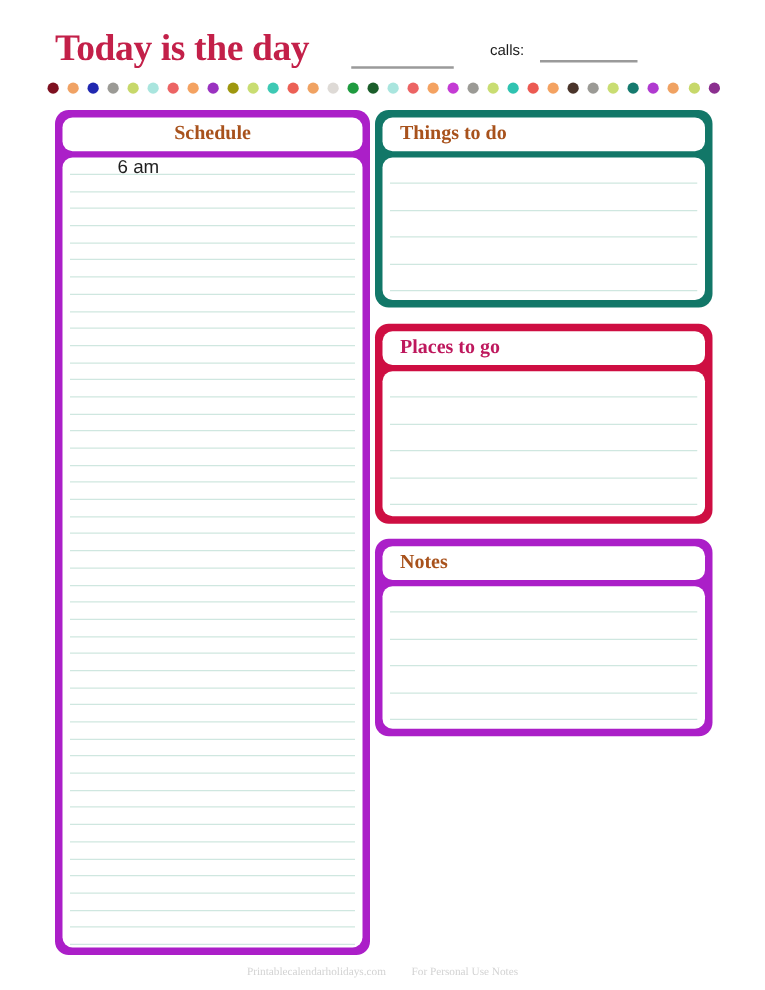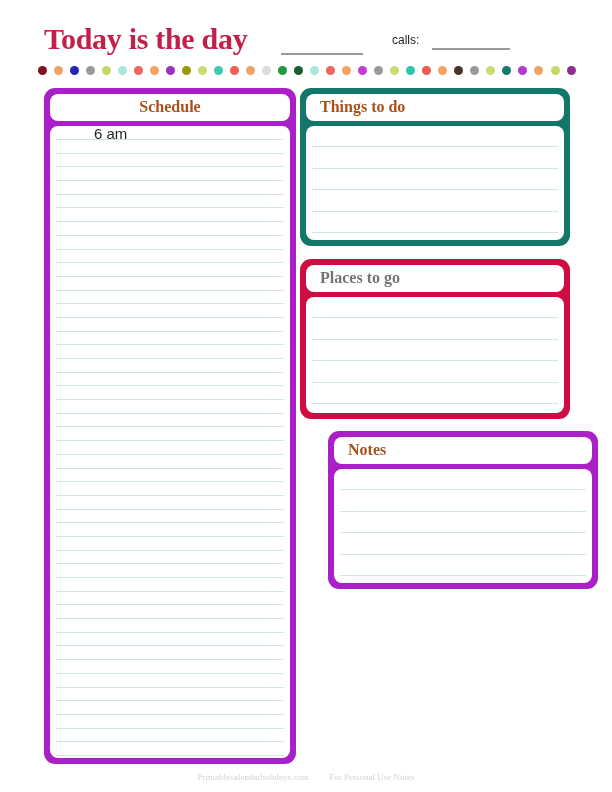--- a/index.html
+++ b/index.html
@@ -308,34 +308,34 @@
           <div class="rule" style="background: rgb(207, 231, 224); margin-top: 20.5px;"></div>
           <div class="rule" style="background: rgb(207, 231, 224); margin-top: 20.5px;"></div>
           <div class="rule" style="background: rgb(207, 231, 224); margin-top: 20.5px;"></div>
         </div>
     </div>
   </div>
 
 
   <div id="places-panel" class="panel c-red" style="background: rgb(206, 14, 66);">
     <div class="panel-title-box title-left">
-      <span class="panel-title" style="color: #737373;">Places to go</span>
+      <span class="panel-title" style="color: #be185d;">Places to go</span>
     </div>
     <div class="panel-body">
       <div class="lines right-lines">
           <div class="rule" style="background: rgb(207, 231, 224); margin-top: 20px;"></div>
           <div class="rule" style="background: rgb(207, 231, 224); margin-top: 20.5px;"></div>
           <div class="rule" style="background: rgb(207, 231, 224); margin-top: 20.5px;"></div>
           <div class="rule" style="background: rgb(207, 231, 224); margin-top: 20.5px;"></div>
           <div class="rule" style="background: rgb(207, 231, 224); margin-top: 20.5px;"></div>
         </div>
     </div>
   </div>
 
-  <div id="notes-panel" class="panel c-purple" style="background: rgb(171, 31, 200); margin-left: 28px;">
+  <div id="notes-panel" class="panel c-purple" style="background: rgb(171, 31, 200);">
     <div class="panel-title-box title-left">
       <span class="panel-title" style="color: rgb(168, 82, 28);">Notes</span>
     </div>
     <div class="panel-body">
       <div class="lines right-lines">
           <div class="rule" style="background: rgb(207, 231, 224); margin-top: 20px;"></div>
           <div class="rule" style="background: rgb(207, 231, 224); margin-top: 20.5px;"></div>
           <div class="rule" style="background: rgb(207, 231, 224); margin-top: 20.5px;"></div>
           <div class="rule" style="background: rgb(207, 231, 224); margin-top: 20.5px;"></div>
           <div class="rule" style="background: rgb(207, 231, 224); margin-top: 20.5px;"></div>

